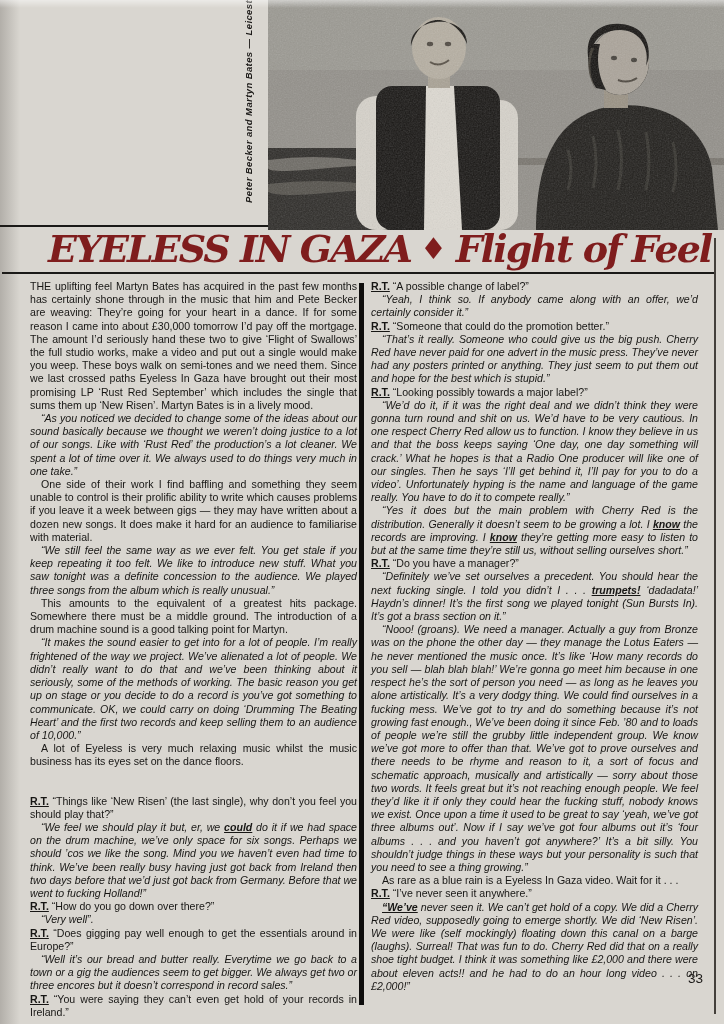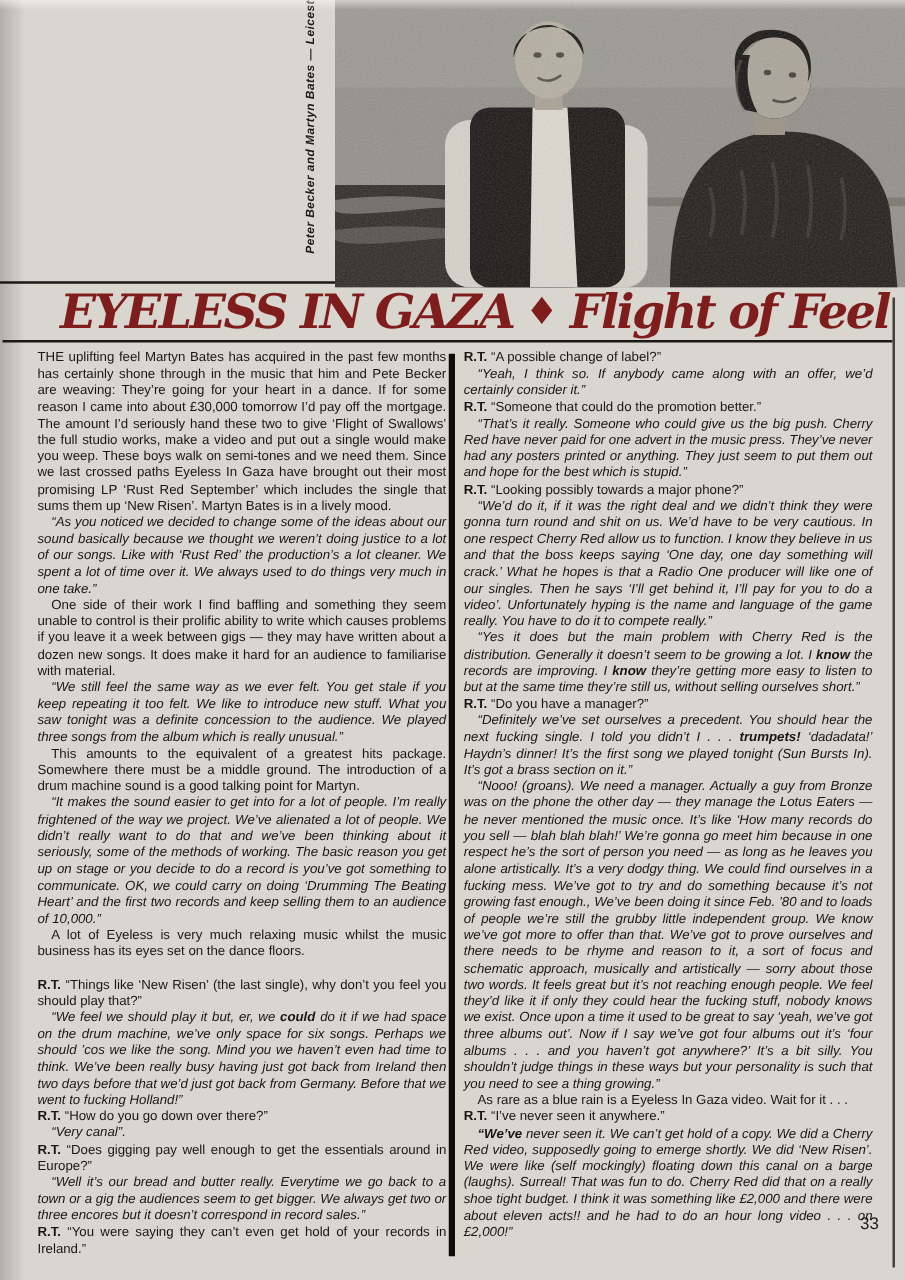--- a/index.html
+++ b/index.html
@@ -42,22 +42,22 @@
   .col{
     position:absolute;top:280px;width:327px;
     font-size:10.6px;line-height:13.2px;text-align:justify;
     color:#171614;
   }
   .col-left{left:30px;}
   .col-right{left:371px;}
   .para{margin:0;text-indent:11px;}
   .para.lead,.para.rt{text-indent:0;}
   .para.quote{font-style:italic;}
-  .para .b{font-weight:bold;}
-  .para.gap{margin-top:13px;}
+  .para .b{font-weight:bold;text-decoration:underline;}
+  .para.gap{margin-top:26px;}
   .divider{position:absolute;left:359px;top:283px;width:5px;height:722px;background:#0e0d0c;z-index:4;}
   .page-edge{position:absolute;left:714px;top:238px;width:2px;height:776px;background:#44403b;z-index:5;}
   .page-number{position:absolute;left:688px;top:971px;font-size:13.5px;color:#1c1a18;z-index:6;}
 </style>
 </head>
 <body>
 
 <div class="page">
 
   <div class="photo">
@@ -120,32 +120,32 @@
       <p class="para lead"><span>THE uplifting feel Martyn Bates has acquired in the past few months has certainly shone through in the music that him and Pete Becker are weaving: They’re going for your heart in a dance. If for some reason I came into about £30,000 tomorrow I’d pay off the mortgage. The amount I’d seriously hand these two to give ‘Flight of Swallows’ the full studio works, make a video and put out a single would make you weep. These boys walk on semi-tones and we need them. Since we last crossed paths Eyeless In Gaza have brought out their most promising LP ‘Rust Red September’ which includes the single that sums them up ‘New Risen’. Martyn Bates is in a lively mood.</span></p>
       <p class="para quote"><span>“As you noticed we decided to change some of the ideas about our sound basically because we thought we weren’t doing justice to a lot of our songs. Like with ‘Rust Red’ the production’s a lot cleaner. We spent a lot of time over it. We always used to do things very much in one take.”</span></p>
       <p class="para narration"><span>One side of their work I find baffling and something they seem unable to control is their prolific ability to write which causes problems if you leave it a week between gigs — they may have written about a dozen new songs. It does make it hard for an audience to familiarise with material.</span></p>
       <p class="para quote"><span>“We still feel the same way as we ever felt. You get stale if you keep repeating it too felt. We like to introduce new stuff. What you saw tonight was a definite concession to the audience. We played three songs from the album which is really unusual.”</span></p>
       <p class="para narration"><span>This amounts to the equivalent of a greatest hits package. Somewhere there must be a middle ground. The introduction of a drum machine sound is a good talking point for Martyn.</span></p>
       <p class="para quote"><span>“It makes the sound easier to get into for a lot of people. I’m really frightened of the way we project. We’ve alienated a lot of people. We didn’t really want to do that and we’ve been thinking about it seriously, some of the methods of working. The basic reason you get up on stage or you decide to do a record is you’ve got something to communicate. OK, we could carry on doing ‘Drumming The Beating Heart’ and the first two records and keep selling them to an audience of 10,000.”</span></p>
       <p class="para narration"><span>A lot of Eyeless is very much relaxing music whilst the music business has its eyes set on the dance floors.</span></p>
       <p class="para rt gap"><span class="b">R.T.</span><span> “Things like ‘New Risen’ (the last single), why don’t you feel you should play that?”</span></p>
       <p class="para quote"><span>“We feel we should play it but, er, we </span><span class="b">could</span><span> do it if we had space on the drum machine, we’ve only space for six songs. Perhaps we should ’cos we like the song. Mind you we haven’t even had time to think. We’ve been really busy having just got back from Ireland then two days before that we’d just got back from Germany. Before that we went to fucking Holland!”</span></p>
       <p class="para rt"><span class="b">R.T.</span><span> “How do you go down over there?”</span></p>
-      <p class="para quote"><span>“Very canal”.</span></p>
+      <p class="para quote"><span>“Very well”.</span></p>
       <p class="para rt"><span class="b">R.T.</span><span> “Does gigging pay well enough to get the essentials around in Europe?”</span></p>
       <p class="para quote"><span>“Well it’s our bread and butter really. Everytime we go back to a town or a gig the audiences seem to get bigger. We always get two or three encores but it doesn’t correspond in record sales.”</span></p>
       <p class="para rt"><span class="b">R.T.</span><span> “You were saying they can’t even get hold of your records in Ireland.”</span></p>
     </div>
   <div class="divider"></div>
   <div class="col col-right">
       <p class="para rt"><span class="b">R.T.</span><span> “A possible change of label?”</span></p>
       <p class="para quote"><span>“Yeah, I think so. If anybody came along with an offer, we’d certainly consider it.”</span></p>
       <p class="para rt"><span class="b">R.T.</span><span> “Someone that could do the promotion better.”</span></p>
       <p class="para quote"><span>“That’s it really. Someone who could give us the big push. Cherry Red have never paid for one advert in the music press. They’ve never had any posters printed or anything. They just seem to put them out and hope for the best which is stupid.”</span></p>
-      <p class="para rt"><span class="b">R.T.</span><span> “Looking possibly towards a major phone?”</span></p>
+      <p class="para rt"><span class="b">R.T.</span><span> “Looking possibly towards a major label?”</span></p>
       <p class="para quote"><span>“We’d do it, if it was the right deal and we didn’t think they were gonna turn round and shit on us. We’d have to be very cautious. In one respect Cherry Red allow us to function. I know they believe in us and that the boss keeps saying ‘One day, one day something will crack.’ What he hopes is that a Radio One producer will like one of our singles. Then he says ‘I’ll get behind it, I’ll pay for you to do a video’. Unfortunately hyping is the name and language of the game really. You have to do it to compete really.”</span></p>
       <p class="para quote"><span>“Yes it does but the main problem with Cherry Red is the distribution. Generally it doesn’t seem to be growing a lot. I </span><span class="b">know</span><span> the records are improving. I </span><span class="b">know</span><span> they’re getting more easy to listen to but at the same time they’re still us, without selling ourselves short.”</span></p>
       <p class="para rt"><span class="b">R.T.</span><span> “Do you have a manager?”</span></p>
       <p class="para quote"><span>“Definitely we’ve set ourselves a precedent. You should hear the next fucking single. I told you didn’t I . . . </span><span class="b">trumpets!</span><span> ‘dadadata!’ Haydn’s dinner! It’s the first song we played tonight (Sun Bursts In). It’s got a brass section on it.”</span></p>
       <p class="para quote"><span>“Nooo! (groans). We need a manager. Actually a guy from Bronze was on the phone the other day — they manage the Lotus Eaters — he never mentioned the music once. It’s like ‘How many records do you sell — blah blah blah!’ We’re gonna go meet him because in one respect he’s the sort of person you need — as long as he leaves you alone artistically. It’s a very dodgy thing. We could find ourselves in a fucking mess. We’ve got to try and do something because it’s not growing fast enough., We’ve been doing it since Feb. ’80 and to loads of people we’re still the grubby little independent group. We know we’ve got more to offer than that. We’ve got to prove ourselves and there needs to be rhyme and reason to it, a sort of focus and schematic approach, musically and artistically — sorry about those two words. It feels great but it’s not reaching enough people. We feel they’d like it if only they could hear the fucking stuff, nobody knows we exist. Once upon a time it used to be great to say ‘yeah, we’ve got three albums out’. Now if I say we’ve got four albums out it’s ‘four albums . . . and you haven’t got anywhere?’ It’s a bit silly. You shouldn’t judge things in these ways but your personality is such that you need to see a thing growing.”</span></p>
       <p class="para narration"><span>As rare as a blue rain is a Eyeless In Gaza video. Wait for it . . .</span></p>
       <p class="para rt"><span class="b">R.T.</span><span> “I’ve never seen it anywhere.”</span></p>
       <p class="para quote"><span class="b">“We’ve</span><span> never seen it. We can’t get hold of a copy. We did a Cherry Red video, supposedly going to emerge shortly. We did ‘New Risen’. We were like (self mockingly) floating down this canal on a barge (laughs). Surreal! That was fun to do. Cherry Red did that on a really shoe tight budget. I think it was something like £2,000 and there were about eleven acts!! and he had to do an hour long video . . . on £2,000!”</span></p>
     </div>
 

